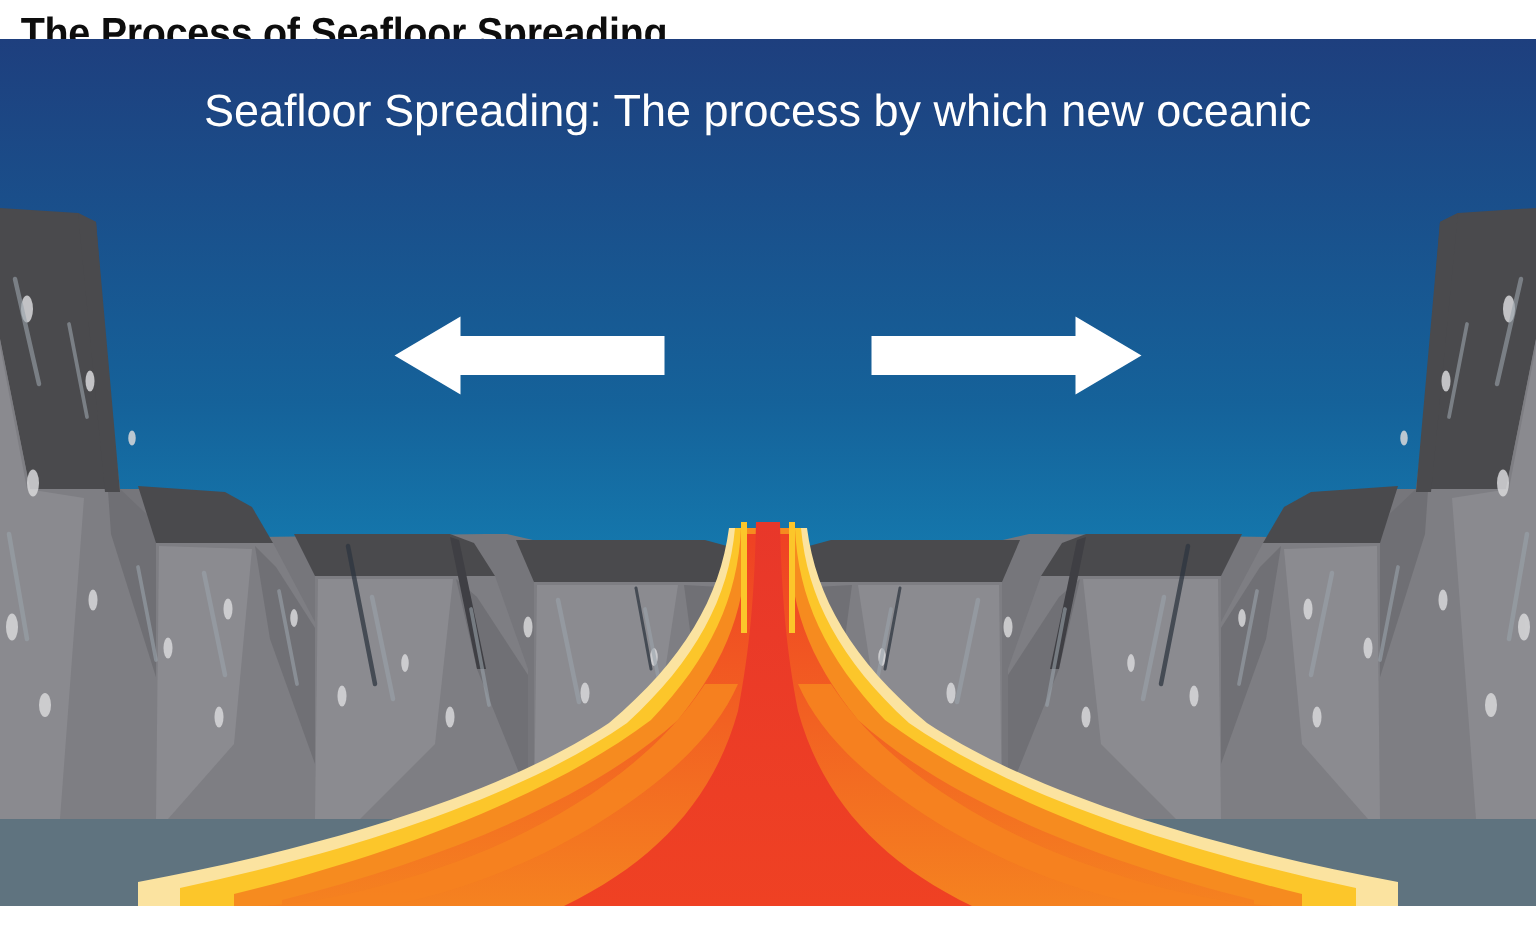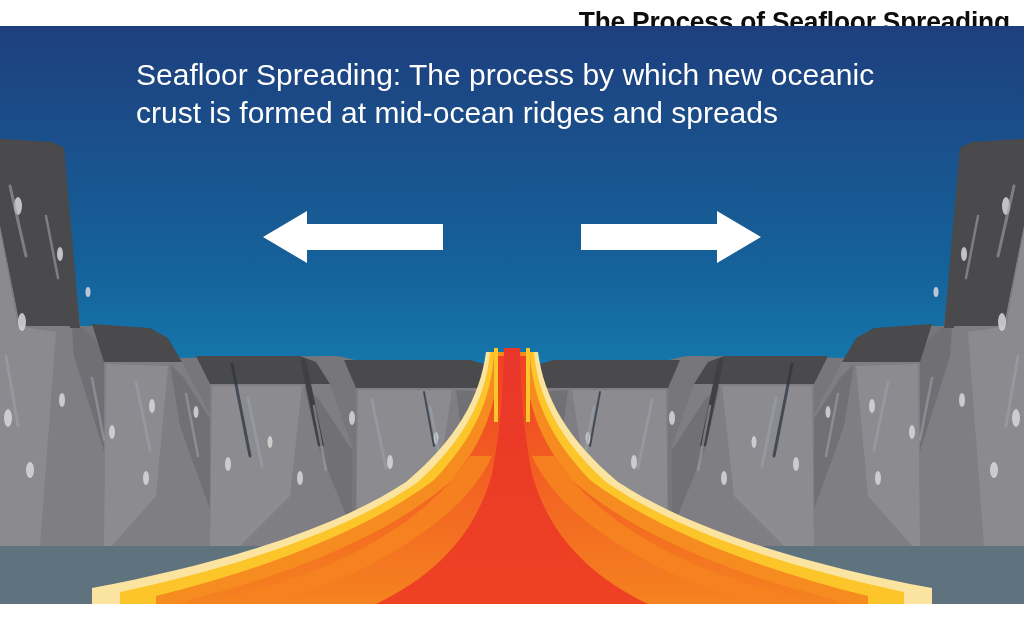--- a/index.html
+++ b/index.html
@@ -7,21 +7,21 @@
     width:1024px;height:621px;overflow:hidden;
     background:#ffffff;
     font-family:"Liberation Sans", sans-serif;
   }
   #stage{position:relative;width:1024px;height:621px;overflow:hidden;background:#fff;}
 
   
   #header{
     position:absolute;left:0;top:0;width:1024px;height:43px;
     background:#ffffff;
-    display:flex;align-items:center;justify-content:flex-end;
+    display:flex;align-items:center;justify-content:flex-start;
   }
   #title{
     font-size:28px;font-weight:bold;color:#0d0d0d;
     letter-spacing:-0.2px;white-space:nowrap;
     transform:scaleX(0.94);transform-origin:center;
     line-height:30px;
   }
 
   
   #scene{
@@ -252,17 +252,16 @@
         <path fill="#fcc62a" d="M526,322 L530,322 L530,396 L526,396 Z"></path>
 
         <path fill="#ffffff" d="M263,211 L307,185 L307,198 L443,198 L443,224 L307,224 L307,237 Z"></path>
         <path fill="#ffffff" d="M761,211 L717,185 L717,198 L581,198 L581,224 L717,224 L717,237 Z"></path>
 
       </g>
     </svg>
 
     <div id="caption">
       <span class="ln">Seafloor Spreading: The process by which new oceanic</span>
-      <span class="ln">crust is formed at mid-ocean ridges and spreads</span>
     </div>
   </div>
 
 </div>
 
 </body></html>

